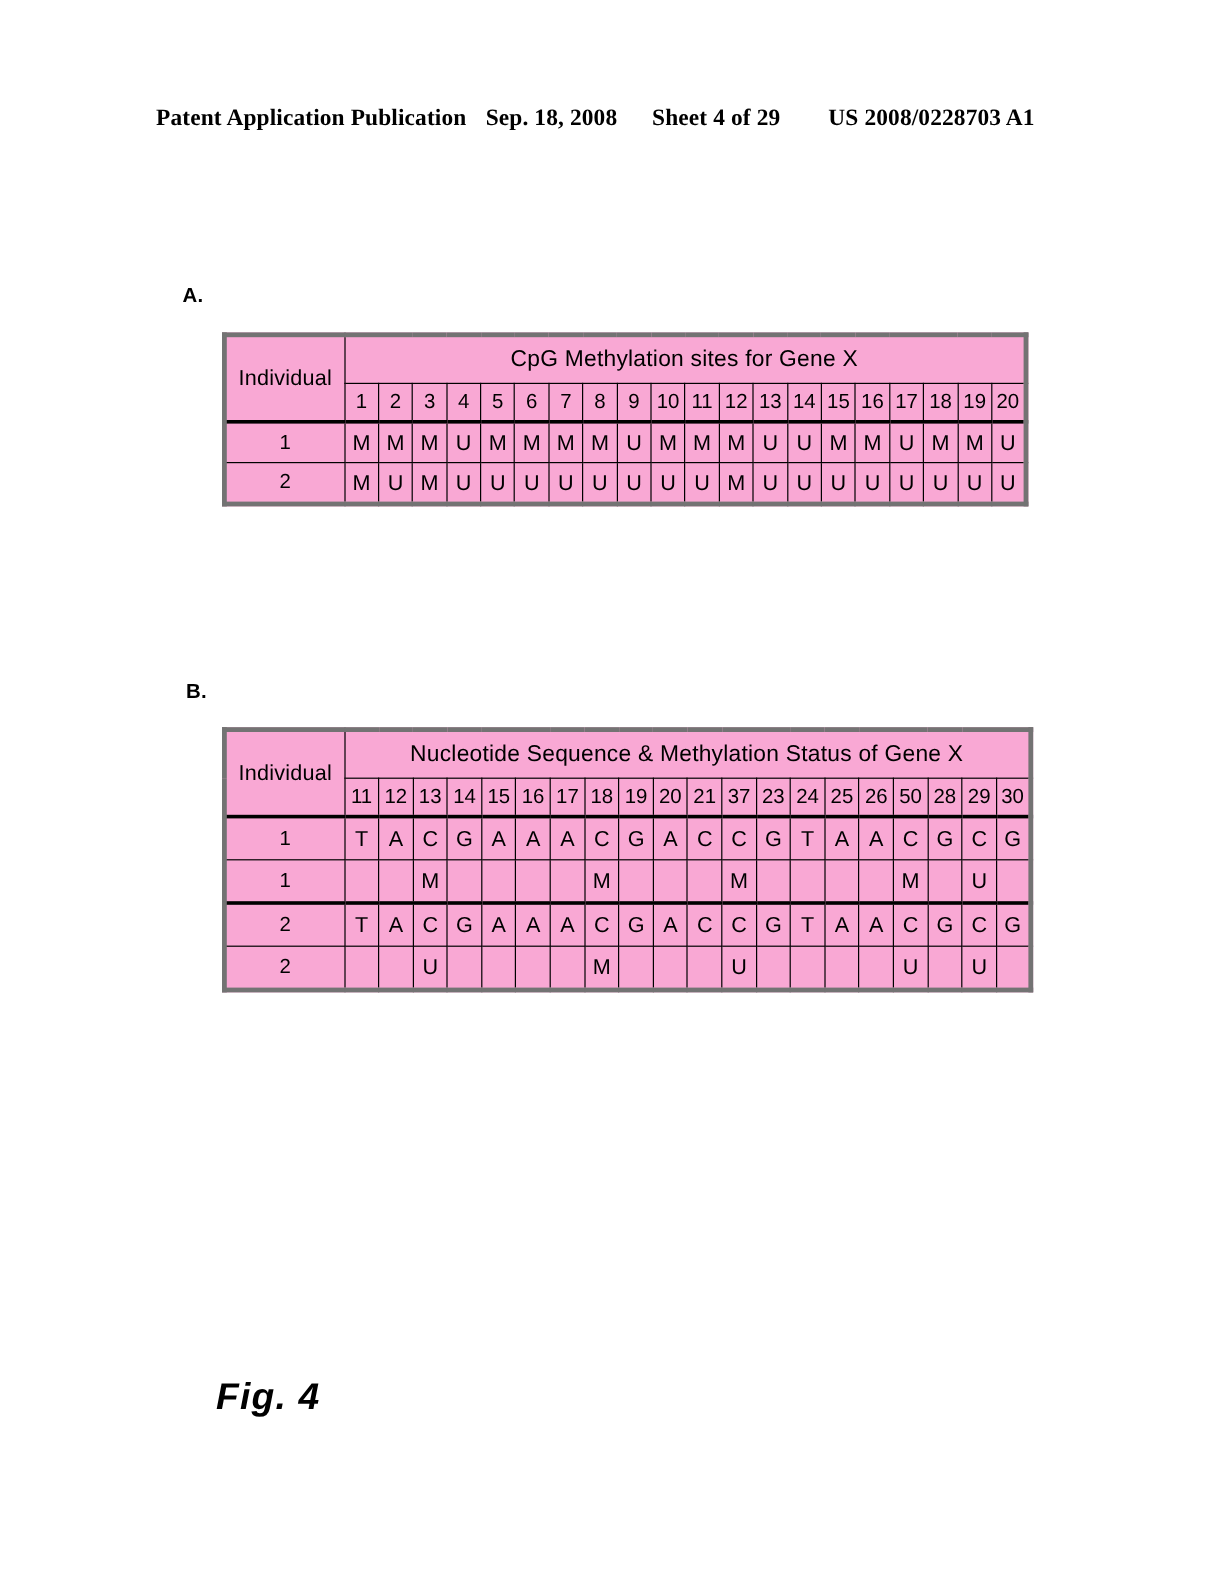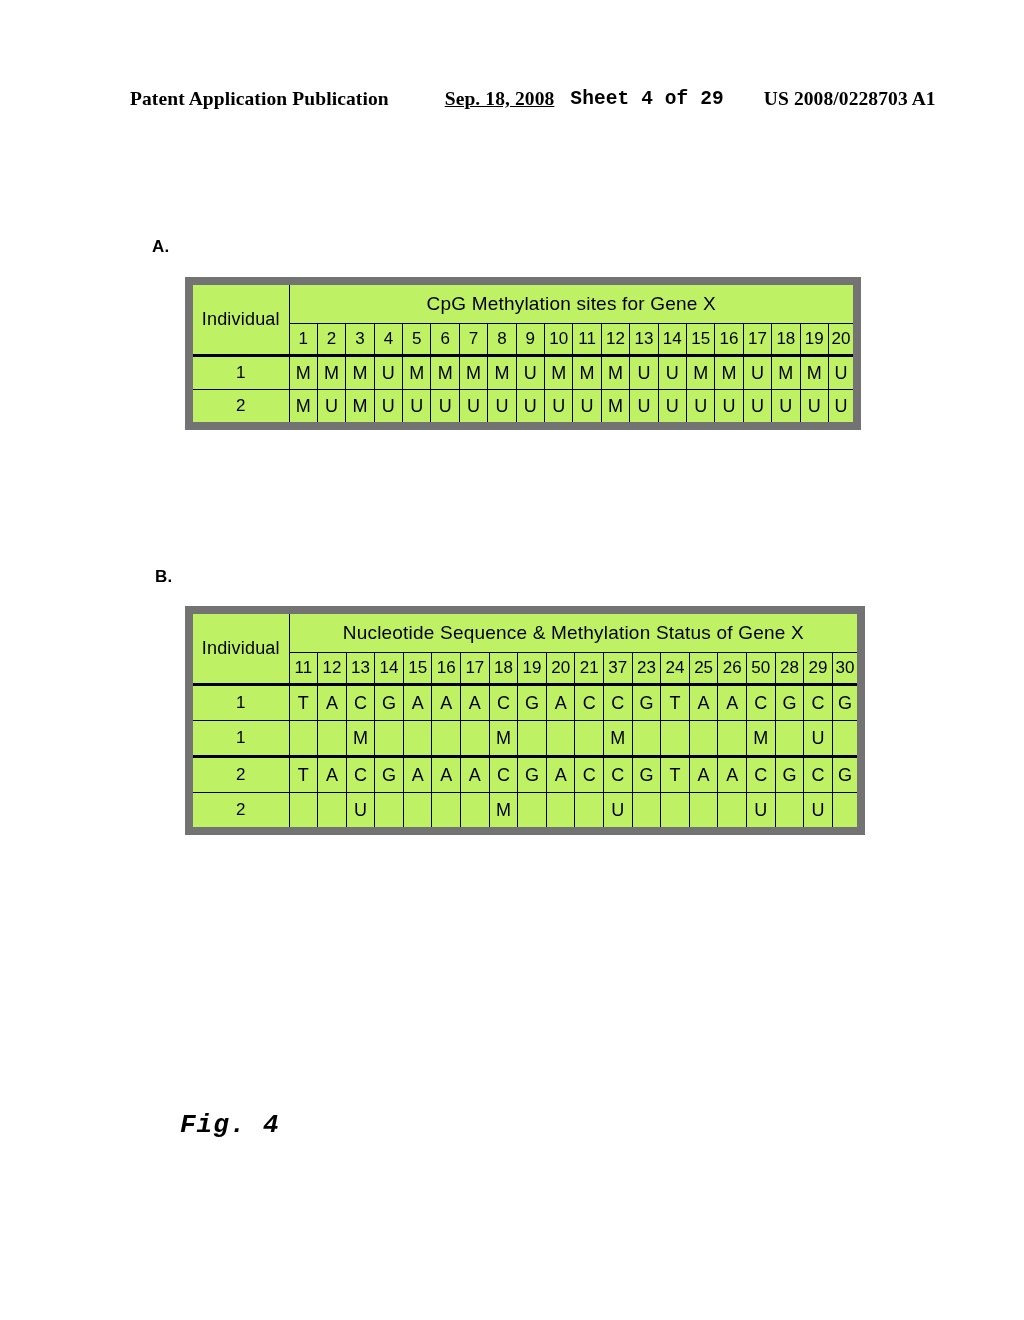--- a/index.html
+++ b/index.html
@@ -24,53 +24,53 @@
     width: 760px;
     display: flex;
     align-items: flex-end;
     font-family: "Liberation Serif", serif;
     font-weight: bold;
     font-size: 19.5px;
     letter-spacing: 0.1px;
     white-space: nowrap;
   }
   .hdr-pub   { }
-  .hdr-date  { margin-left: 56px; text-decoration: underline; }
-  .hdr-sheet { margin-left: 16px; font-family: Liberation Mono, monospace; }
+  .hdr-date  { margin-left: 16px; }
+  .hdr-sheet { margin-left: 29px; }
   .hdr-num   { margin-left: 40px; }
 
   
   .panel-label {
     position: absolute;
     font-family: "Liberation Sans", sans-serif;
     font-weight: bold;
     font-size: 17px;
     letter-spacing: 0.3px;
   }
   #panel-label-a { left: 152px; top: 237px; }
   #panel-label-b { left: 155px; top: 567px; }
 
   
   #fig-caption {
     position: absolute;
     left: 180px;
-    top: 1110px;
-    font-family: Liberation Mono, monospace;
+    top: 1146px;
+    font-family: Liberation Sans, sans-serif;
     font-weight: bold;
     font-style: italic;
-    font-size: 26px;
+    font-size: 31px;
     letter-spacing: 1px;
   }
 
   
   .meth-table {
     position: absolute;
     border-collapse: collapse;
-    background: #bef264;
-    border: 8px solid #737373;
+    background: #f9a8d4;
+    border: 4px solid #737373;
     table-layout: fixed;
   }
   .meth-table td, .meth-table th {
     border: 1.6px solid #000000;
     text-align: center;
     vertical-align: middle;
     font-weight: normal;
     font-family: "Liberation Sans", sans-serif;
     padding: 0;
   }

